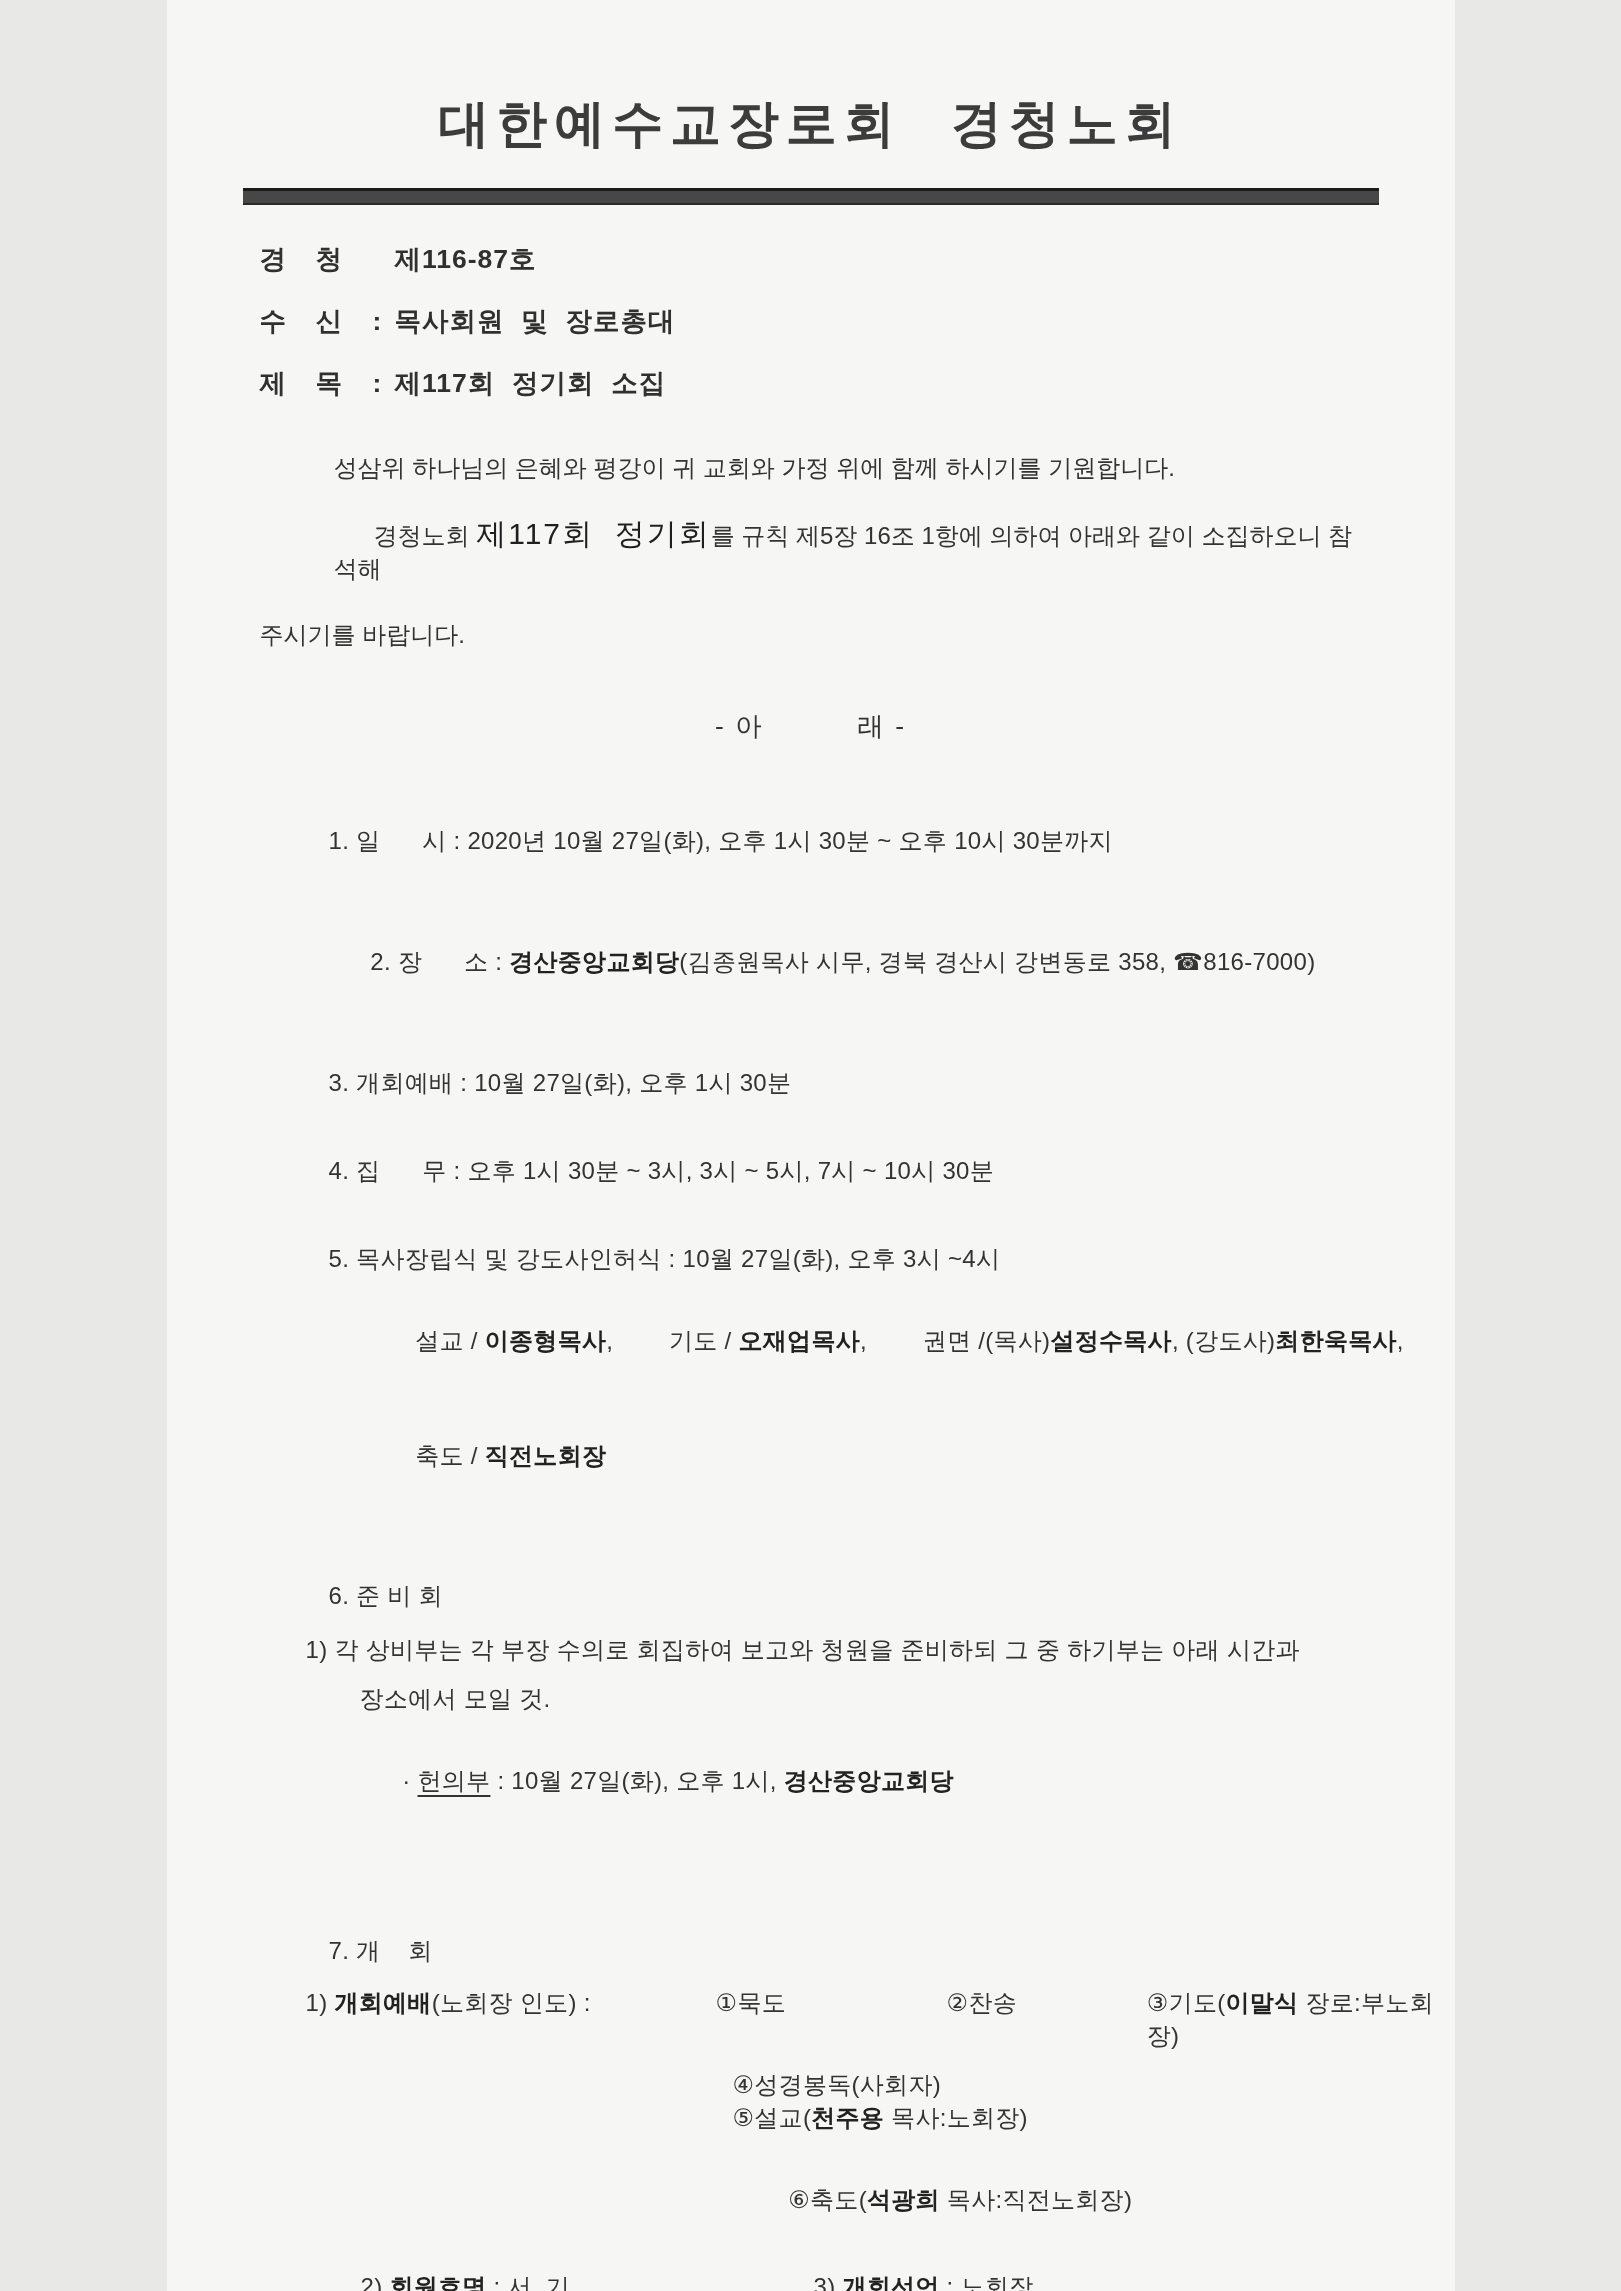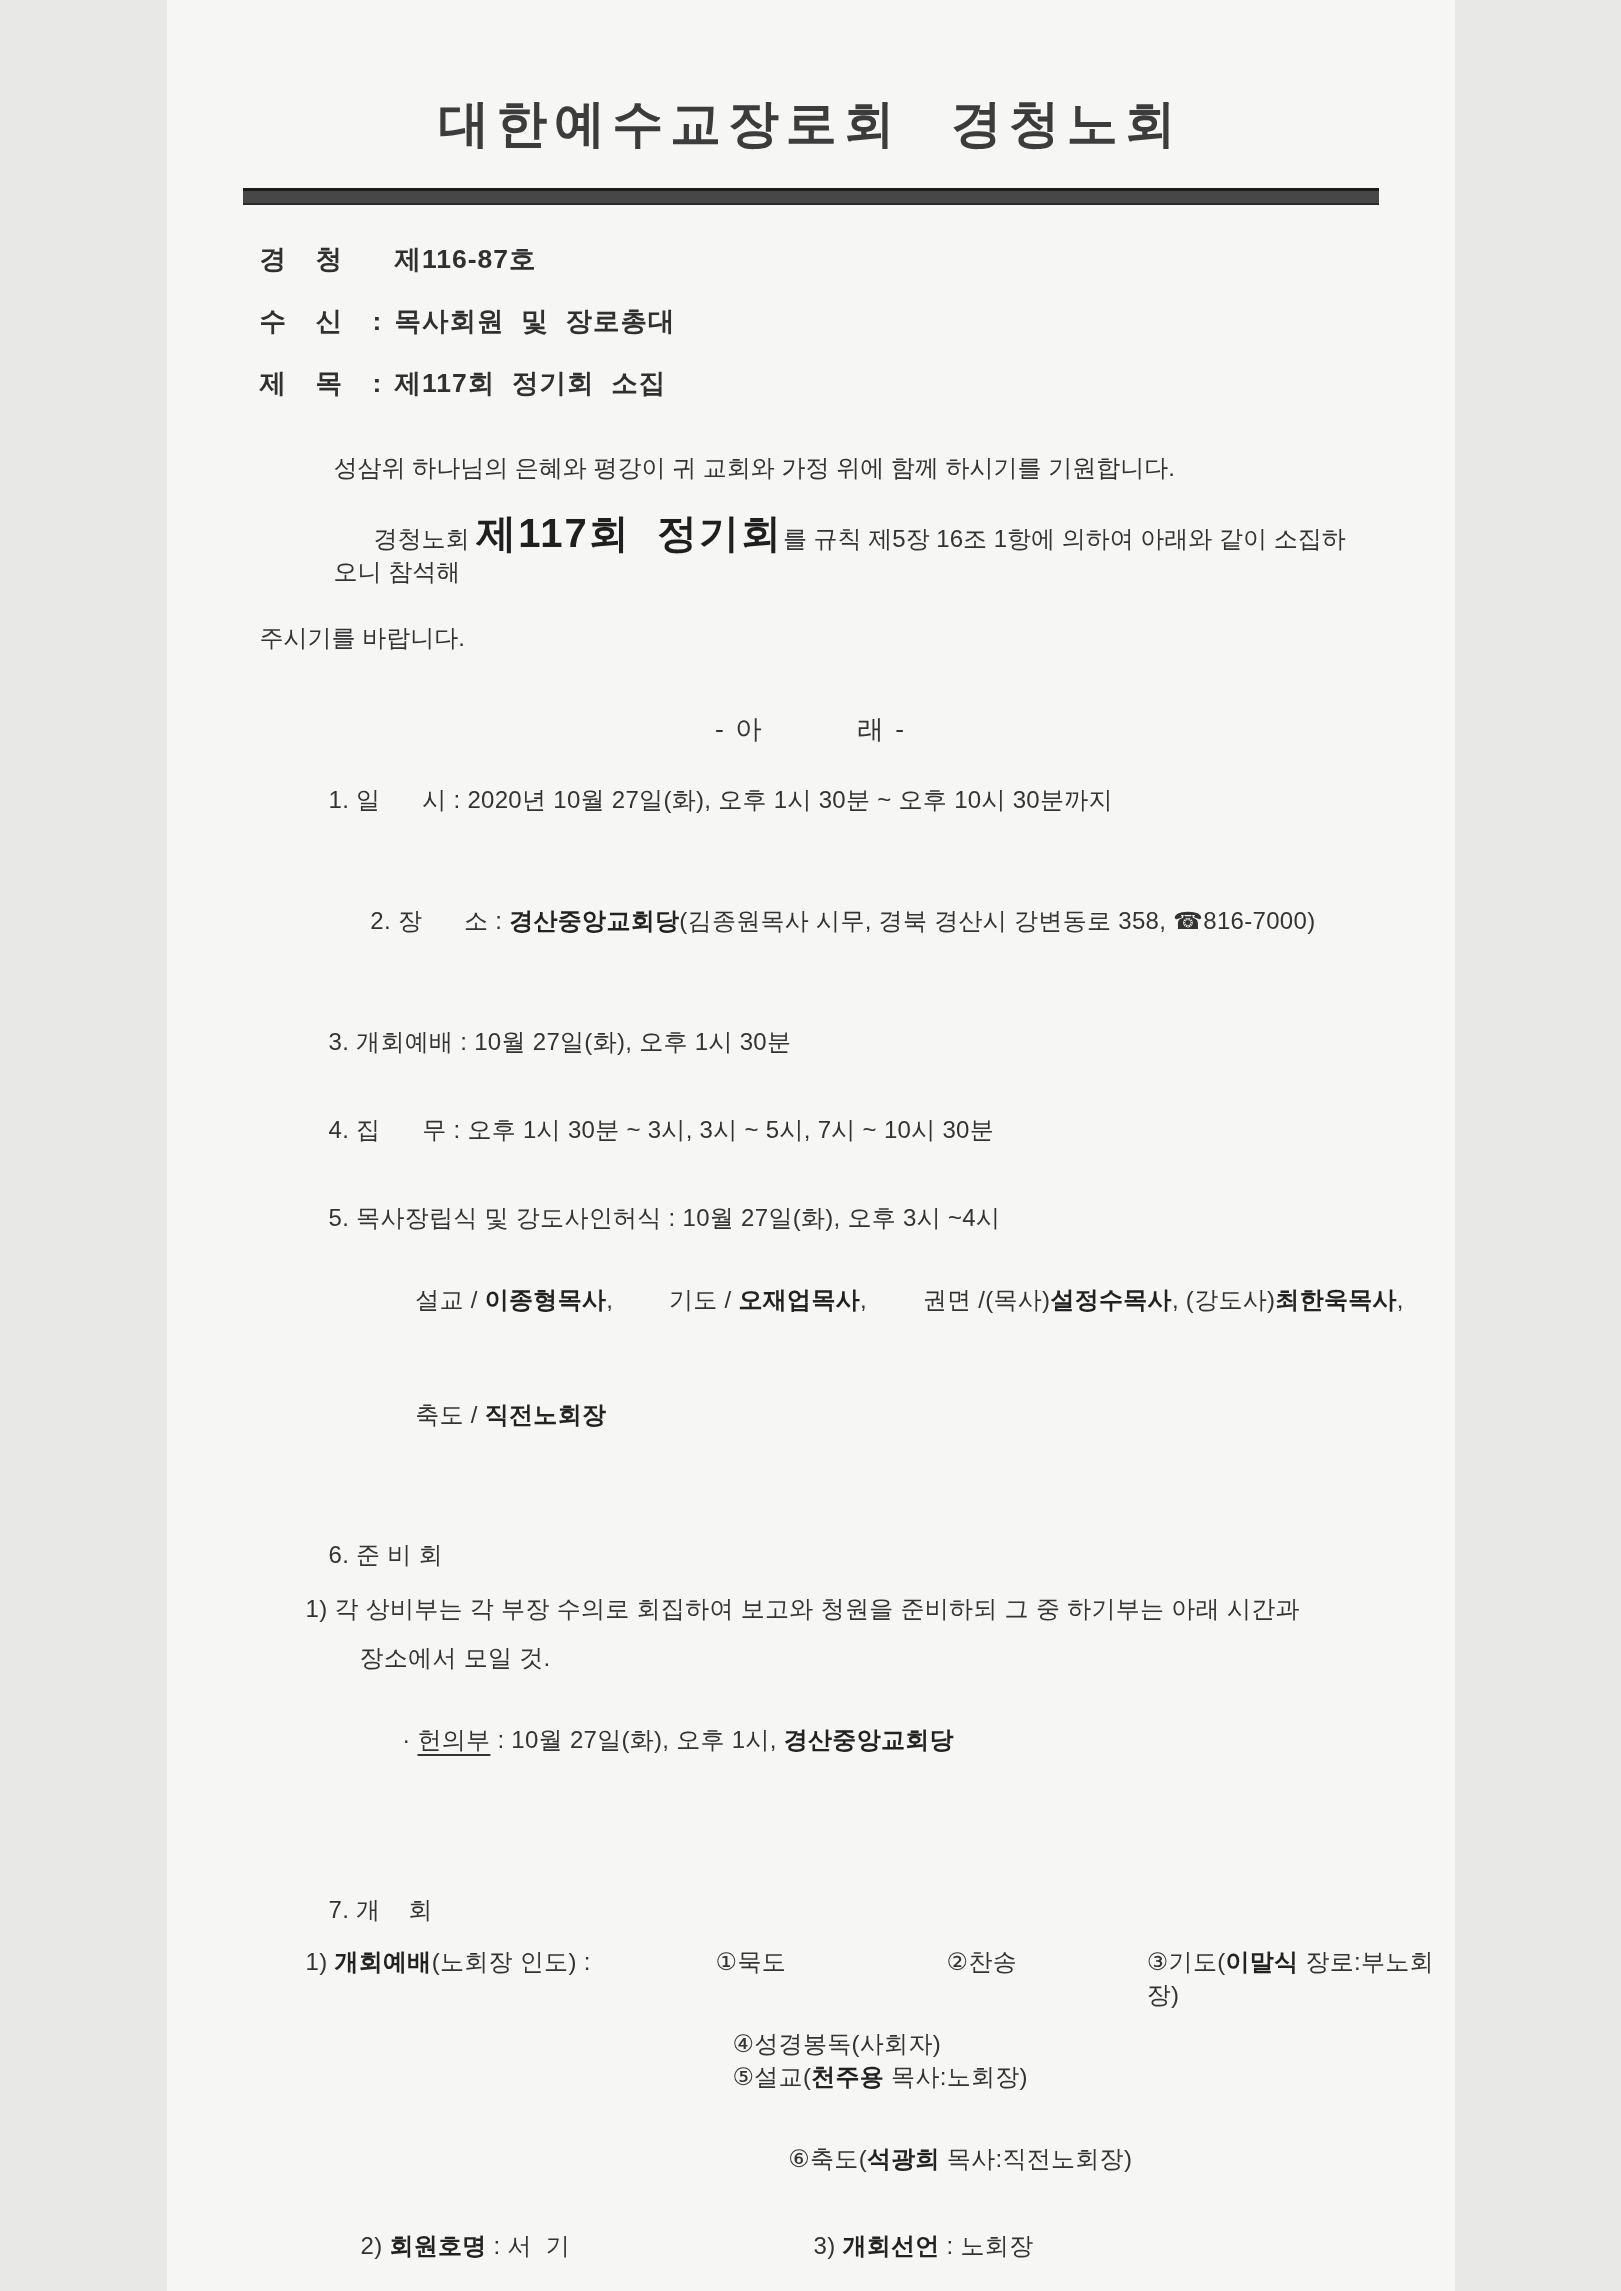--- a/index.html
+++ b/index.html
@@ -37,21 +37,21 @@
   }
 
   .hdr{margin:23.5px 0 0 93px;font-size:26.5px;font-weight:700;color:#303030;}
   .hline{display:flex;align-items:baseline;line-height:62px;}
   .hlabel{display:inline-block;width:100px;white-space:pre-wrap;}
   .hcolon{display:inline-block;width:35px;text-align:center;}
   .hval{white-space:pre-wrap;letter-spacing:1px;}
 
   .bodytxt{margin:37px 93px 0 93px;font-size:24px;line-height:51px;color:#333;}
   .indent{padding-left:74px;}
-  .emph{font-weight:700;font-size:40px;color:#1f1f1f;letter-spacing:2px;}
+  .emph{font-weight:400;font-size:30px;color:#1f1f1f;letter-spacing:2px;}
 
   .arae{
     margin-top:57px;
     text-align:center;
     font-size:26.5px;
     letter-spacing:2px;
     color:#333;
     white-space:pre-wrap;
   }
 
@@ -102,21 +102,21 @@
     <div class="line indent">
       <span class="t">경청노회 </span><span class="emph t">제117회  정기회</span><span class="t">를 규칙 제5장 16조 1항에 의하여 아래와 같이 소집하오니 참석해</span>
     </div>
     <div class="line t">주시기를 바랍니다.</div>
   </div>
 
   <div class="arae t">- 아          래 -</div>
 
   <div class="items">
 
-    <div class="line ml-item gap-item t" style="margin-top:36px;">1. 일      시 : 2020년 10월 27일(화), 오후 1시 30분 ~ 오후 10시 30분까지</div>
+    <div class="line ml-item gap-item t" style="margin-top:80px;">1. 일      시 : 2020년 10월 27일(화), 오후 1시 30분 ~ 오후 10시 30분까지</div>
 
     <div class="line ml-item gap-item">
       <span class="t">2. 장      소 : </span><span class="b t">경산중앙교회당</span><span class="t">(김종원목사 시무, 경북 경산시 강변동로 358, ☎816-7000)</span>
     </div>
 
     <div class="line ml-item gap-item t">3. 개회예배 : 10월 27일(화), 오후 1시 30분</div>
 
     <div class="line ml-item gap-item t">4. 집      무 : 오후 1시 30분 ~ 3시, 3시 ~ 5시, 7시 ~ 10시 30분</div>
 
     <div>

